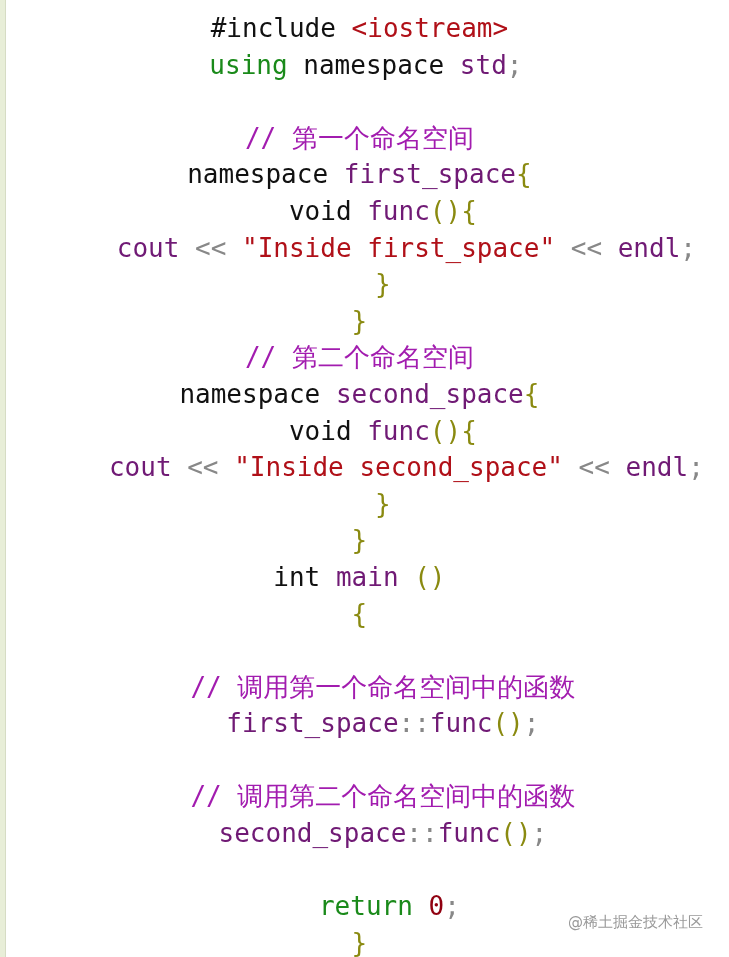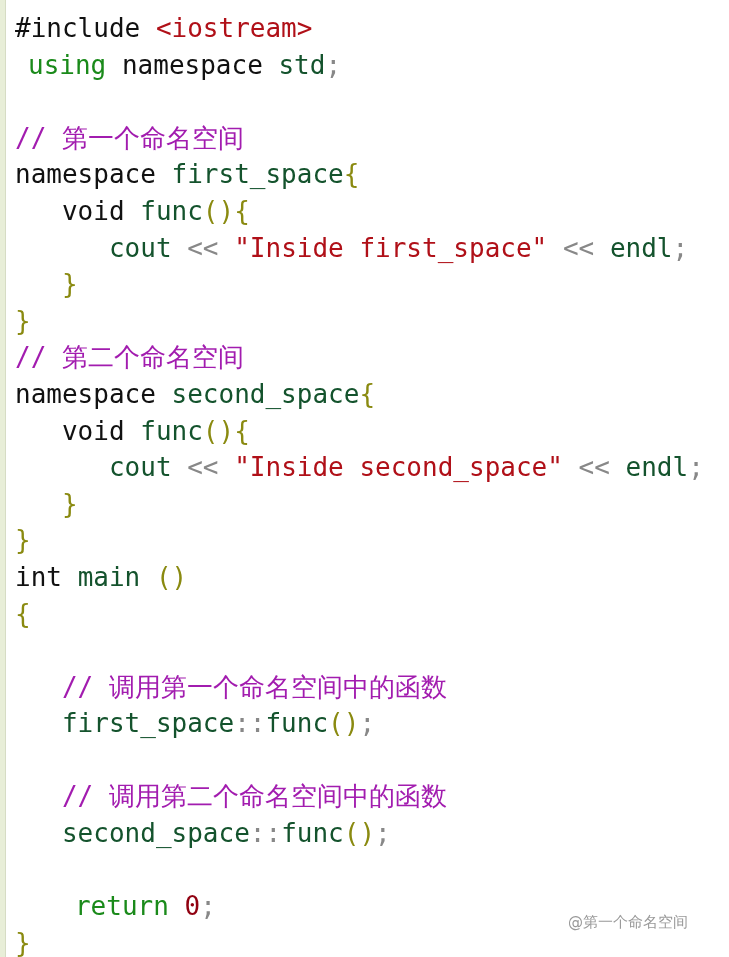--- a/index.html
+++ b/index.html
@@ -1,27 +1,27 @@
 <!DOCTYPE html>
 <html><head>
 <meta charset="utf-8">
 <style>
 html,body{margin:0;padding:0;}
 body{width:729px;height:957px;background:#fff;position:relative;overflow:hidden;}
 .gutter{position:absolute;left:0;top:0;width:5px;height:957px;background:#e8eed8;border-right:1px solid #d6dcc4;}
 .code{position:absolute;left:15px;top:10px;font-family:"DejaVu Sans Mono","Liberation Mono",monospace;font-size:26px;line-height:36.6px;white-space:pre;color:#111;}
-.line{height:36.6px;}
+.line{height:36.6px;text-align:center;}
 .kw{color:#1a8a1a;margin-left:13px;}
-.id{color:#14532d;}
+.id{color:#701a75;}
 .str{color:#b01018;}
 .cm{color:#a21caf;}
 .br{color:#8a8a10;}
 .op{color:#888;}
 .num{color:#900010;}
 .pl{color:#111;}
 .wm{position:absolute;left:568px;top:913px;font-family:"DejaVu Sans","Liberation Sans",sans-serif;font-size:15px;color:#999;}
 </style>
 </head>
 <body>
 
 <div class="gutter"></div>
 <div class="code" id="code"><div class="line"><span class="pl">#include </span><span class="str">&lt;iostream&gt;</span></div><div class="line"><span class="kw">using</span><span class="pl"> namespace </span><span class="id">std</span><span class="op">;</span></div><div class="line"> </div><div class="line"><span class="cm">// 第一个命名空间</span></div><div class="line"><span class="pl">namespace </span><span class="id">first_space</span><span class="br">{</span></div><div class="line"><span class="pl">   void </span><span class="id">func</span><span class="br">(){</span></div><div class="line"><span class="pl">      </span><span class="id">cout</span><span class="op"> &lt;&lt; </span><span class="str">"Inside first_space"</span><span class="op"> &lt;&lt; </span><span class="id">endl</span><span class="op">;</span></div><div class="line"><span class="br">   }</span></div><div class="line"><span class="br">}</span></div><div class="line"><span class="cm">// 第二个命名空间</span></div><div class="line"><span class="pl">namespace </span><span class="id">second_space</span><span class="br">{</span></div><div class="line"><span class="pl">   void </span><span class="id">func</span><span class="br">(){</span></div><div class="line"><span class="pl">      </span><span class="id">cout</span><span class="op"> &lt;&lt; </span><span class="str">"Inside second_space"</span><span class="op"> &lt;&lt; </span><span class="id">endl</span><span class="op">;</span></div><div class="line"><span class="br">   }</span></div><div class="line"><span class="br">}</span></div><div class="line"><span class="pl">int </span><span class="id">main</span><span class="br"> ()</span></div><div class="line"><span class="br">{</span></div><div class="line"> </div><div class="line"><span class="cm">   // 调用第一个命名空间中的函数</span></div><div class="line"><span class="pl">   </span><span class="id">first_space</span><span class="op">::</span><span class="id">func</span><span class="br">()</span><span class="op">;</span></div><div class="line"> </div><div class="line"><span class="cm">   // 调用第二个命名空间中的函数</span></div><div class="line"><span class="pl">   </span><span class="id">second_space</span><span class="op">::</span><span class="id">func</span><span class="br">()</span><span class="op">;</span></div><div class="line"> </div><div class="line"><span class="pl">   </span><span class="kw">return</span><span class="pl"> </span><span class="num">0</span><span class="op">;</span></div><div class="line"><span class="br">}</span></div></div>
-<div class="wm">@第一个命名空间</div>
+<div class="wm">@稀土掘金技术社区</div>
 
 </body></html>

